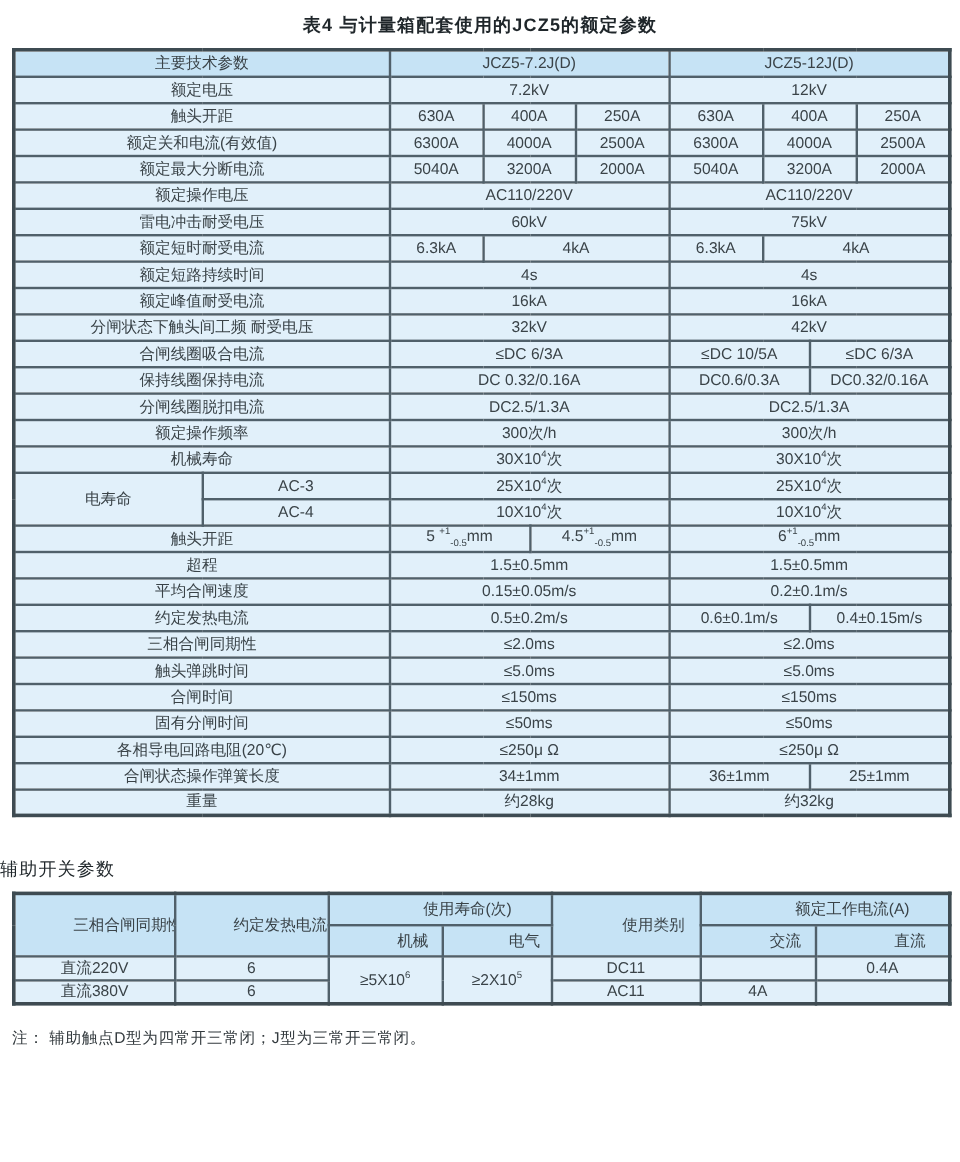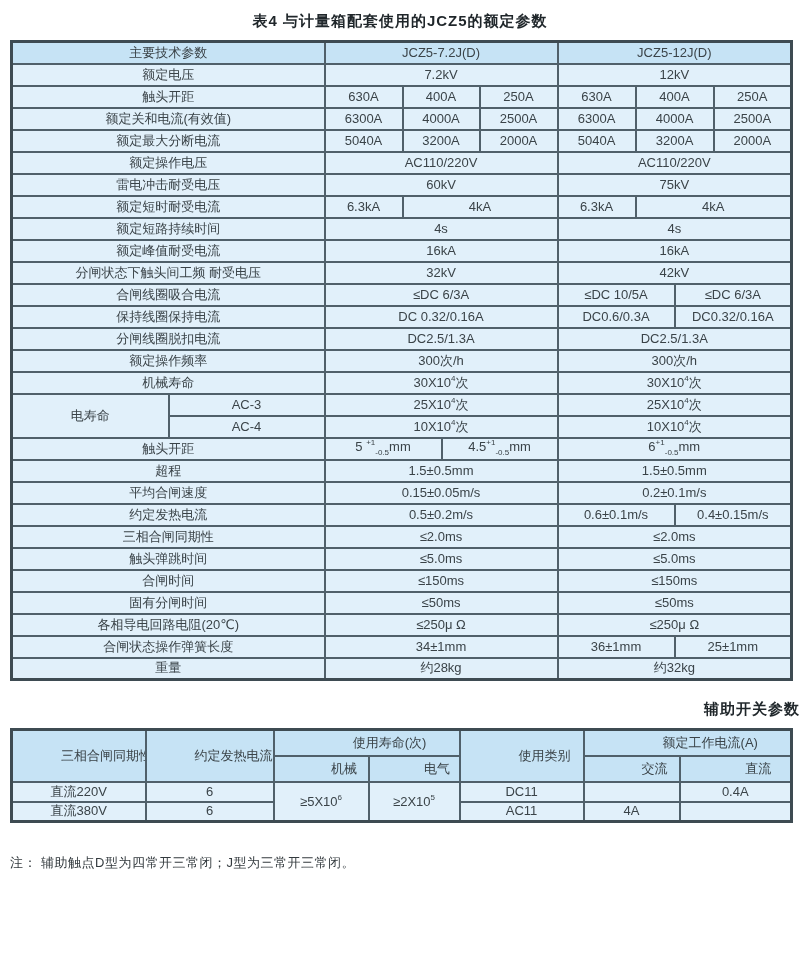--- a/index.html
+++ b/index.html
@@ -14,43 +14,43 @@
   body{
     width:800px;height:968px;background:#ffffff;
     font-family:"Liberation Sans","DejaVu Sans",sans-serif;
     color:var(--text);
   }
   .page-title{
     text-align:center;font-size:15px;font-weight:bold;color:#1f262a;
     padding-top:12px;letter-spacing:1px;
   }
   .aux-title{
-    text-align:right;font-size:15px;font-weight:bold;color:#1f262a;
-    margin-top:19px;letter-spacing:1px;
+    text-align:left;font-size:15px;font-weight:normal;color:#1f262a;
+    margin-top:34px;letter-spacing:1px;
   }
   table{
     border-collapse:collapse;table-layout:fixed;
     margin:9px 0 0 10px;width:780px;
     border:3px solid var(--outer);
   }
   td{
     border:2px solid var(--border);
     text-align:center;vertical-align:middle;
     font-size:13px;line-height:1.05;padding:0 2px;
     background:var(--row-bg);overflow:hidden;white-space:nowrap;
   }
   tr.hdr td{background:var(--hdr-bg);}
   #table1 td{height:22px;}
   #table2 tr.hdr td{height:26px;padding-left:48px;}
   #table2 td{height:20px;}
   sup,sub{font-size:8px;letter-spacing:0;}
   sup{vertical-align:6px;}
   sub{vertical-align:-4px;}
   .note{
-    margin:31px 0 0 10px;font-size:13px;color:#333a3e;letter-spacing:0.5px;
+    margin:18px 0 0 10px;font-size:13px;color:#333a3e;letter-spacing:0.5px;
   }
 </style>
 </head>
 <body>
 
 <div class="page-title">表4 与计量箱配套使用的JCZ5的额定参数</div>
 
 <table id="table1">
   <colgroup>
     <col style="width:157px">

